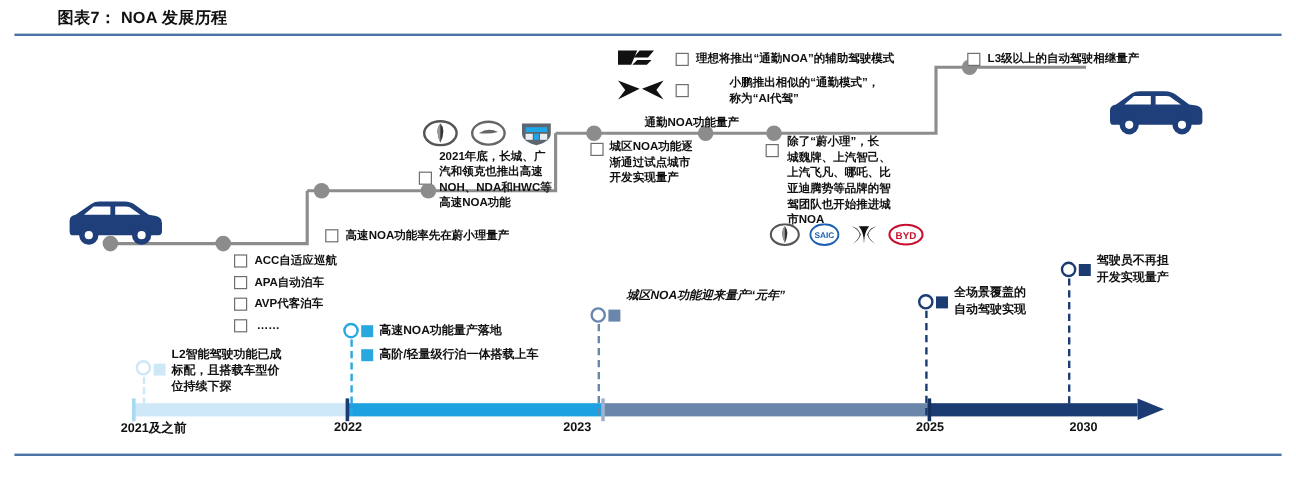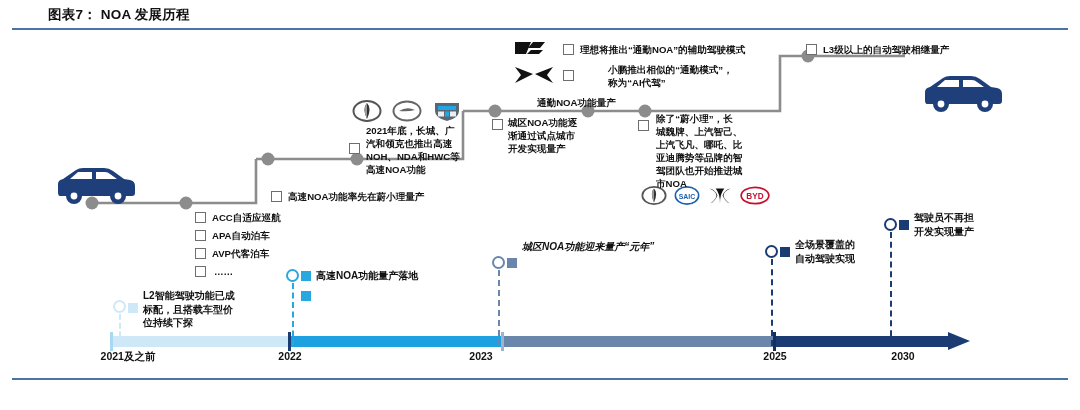--- a/index.html
+++ b/index.html
@@ -221,20 +221,21 @@
     <div>位持续下探</div>
   </div>
 
   <div class="pin" style="left:286px; top:269px;">
     <div class="ring" style="border-color:#29a8e0;"></div>
     <div class="stem" style="height:63px; border-color:#29a8e0;"></div>
   </div>
   <div class="bsq" style="left:301px; top:271px; background:#29a8e0;"></div>
   <div class="btxt" style="left:316px; top:269px;">高速NOA功能量产落地</div>
   <div class="bsq" style="left:301px; top:291px; background:#29a8e0;"></div>
+  <div class="btxt" style="left:316px; top:289px;">高阶/轻量级行泊一体搭载上车</div>
 
   <div class="pin" style="left:492px; top:256px;">
     <div class="ring" style="border-color:#6a87ab;"></div>
     <div class="stem" style="height:76px; border-color:#6a87ab;"></div>
   </div>
   <div class="bsq" style="left:507px; top:258px; background:#6a87ab;"></div>
   <div class="btxt" style="left:522px; top:240px;font-style:italic;">城区NOA功能迎来量产“元年”</div>
 
   <div class="pin" style="left:765px; top:245px;">
     <div class="ring" style="border-color:#1b3b73;"></div>

